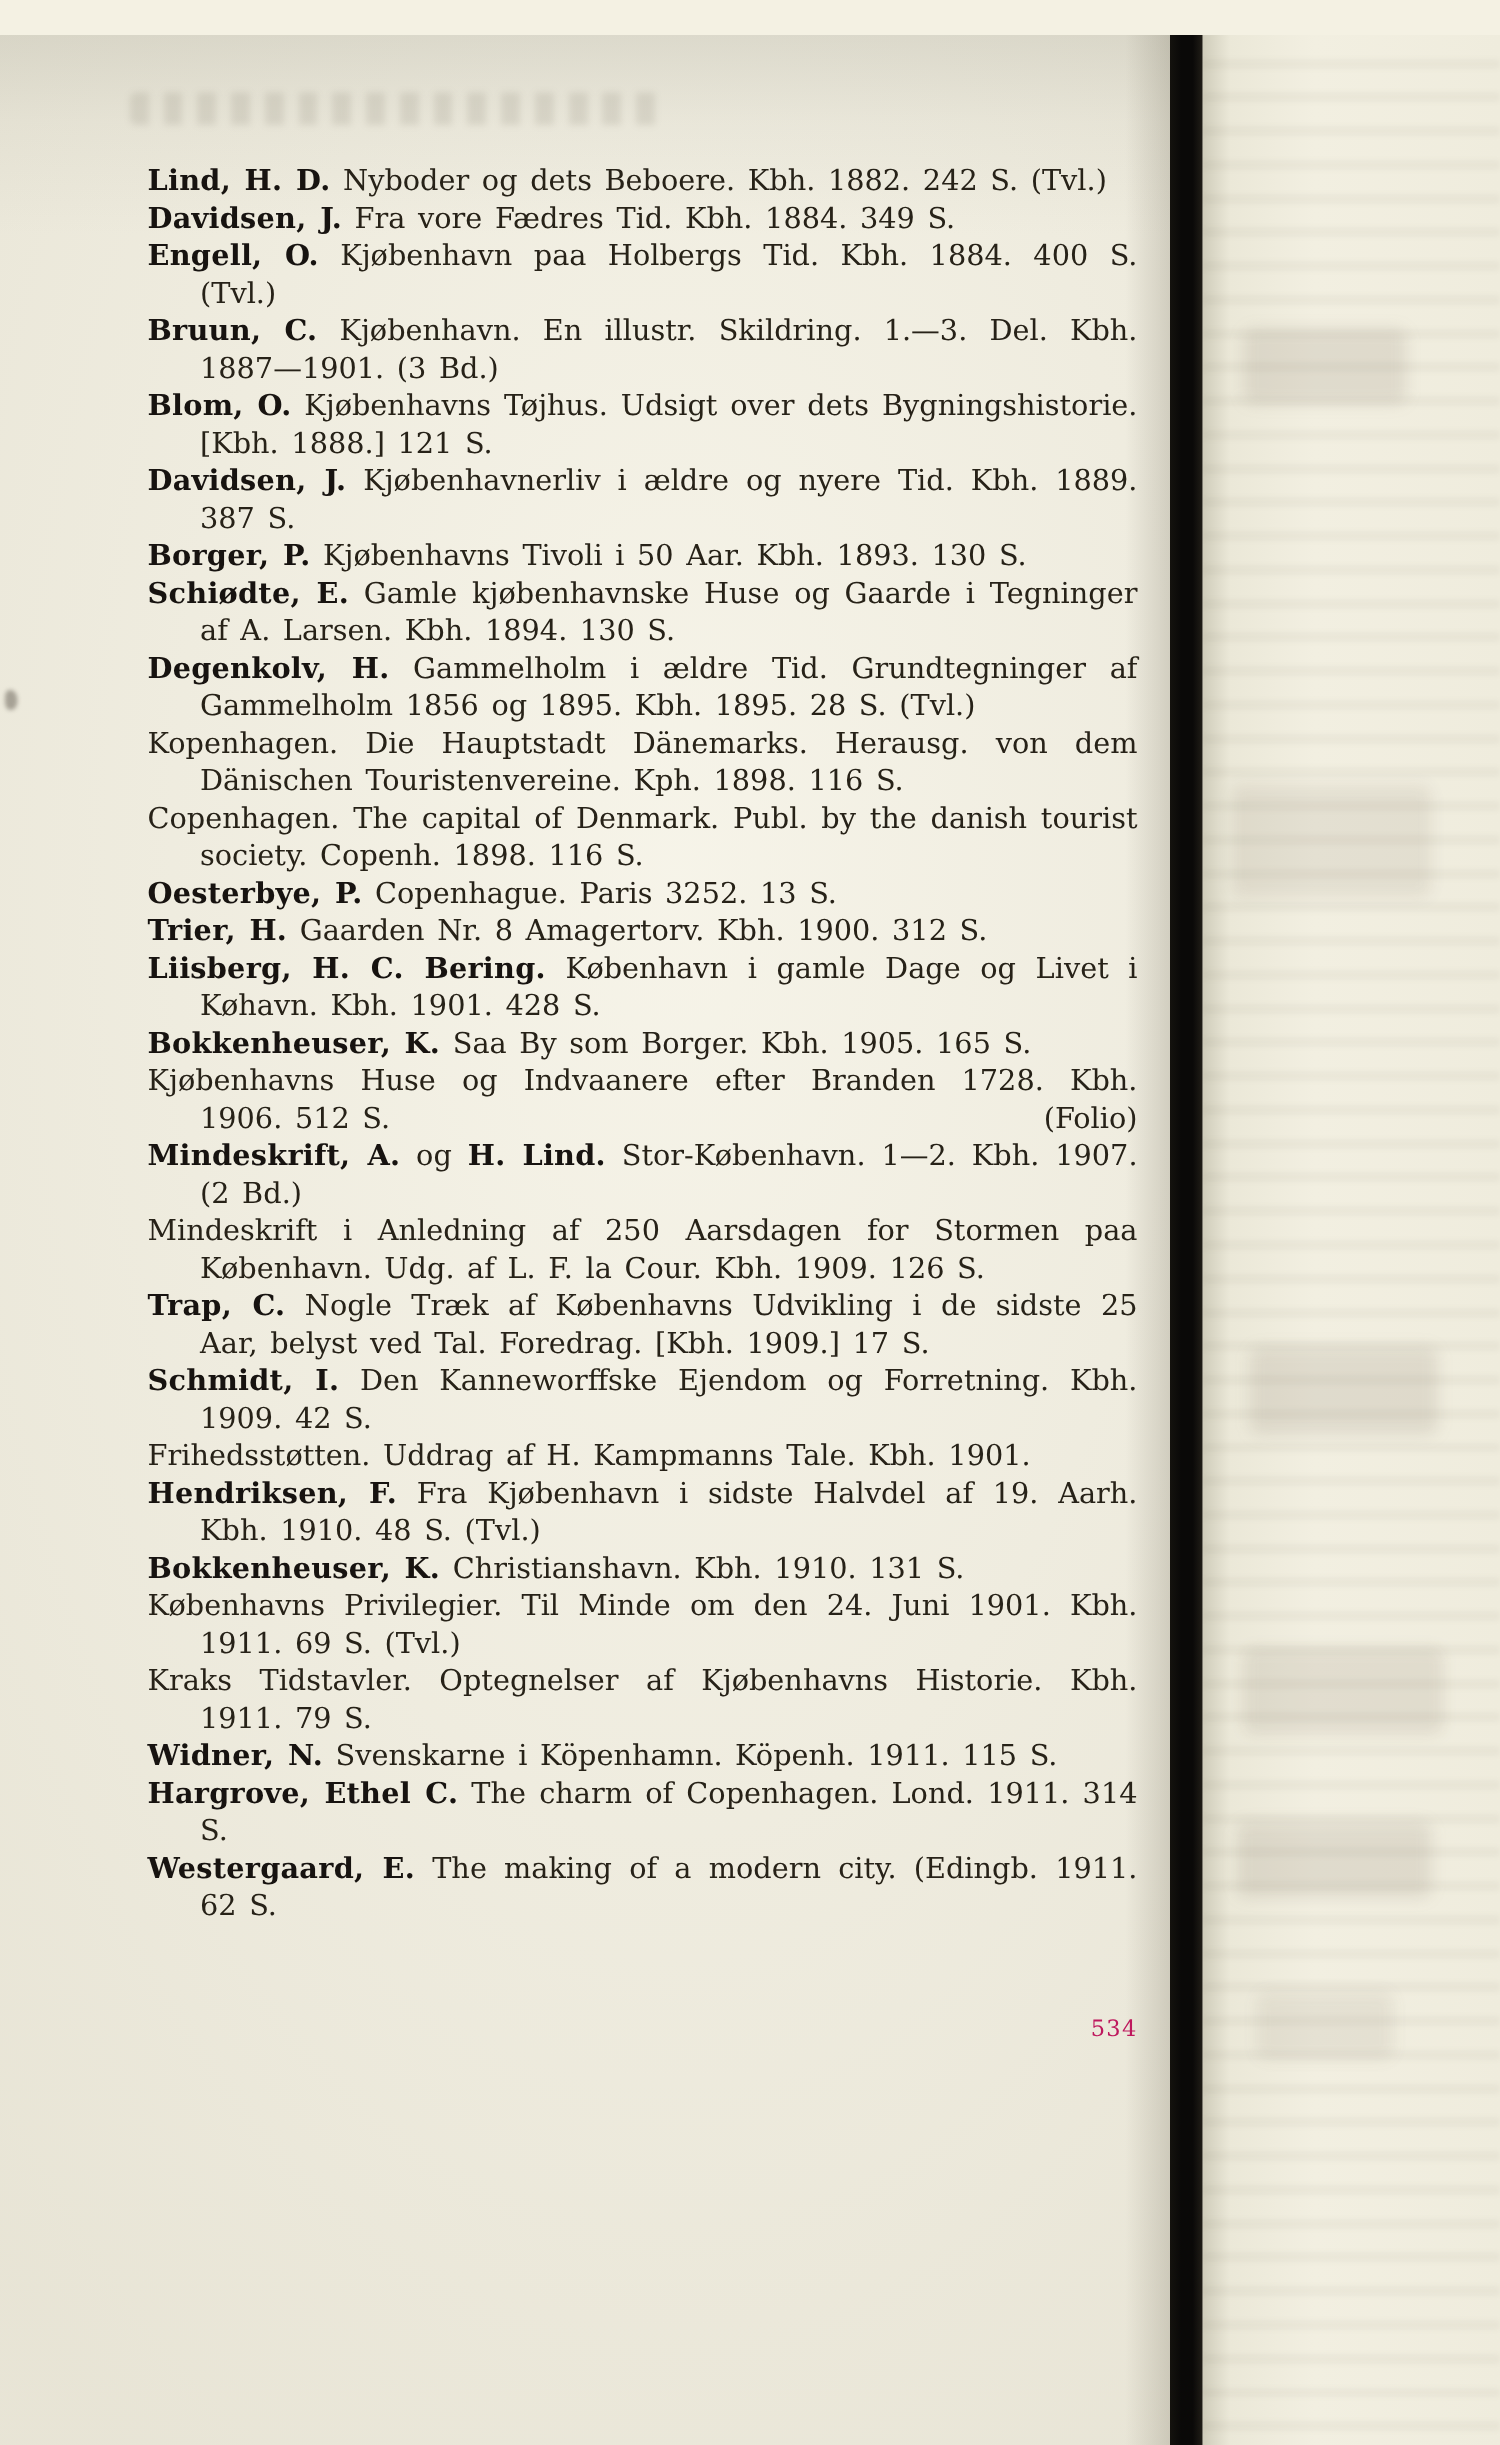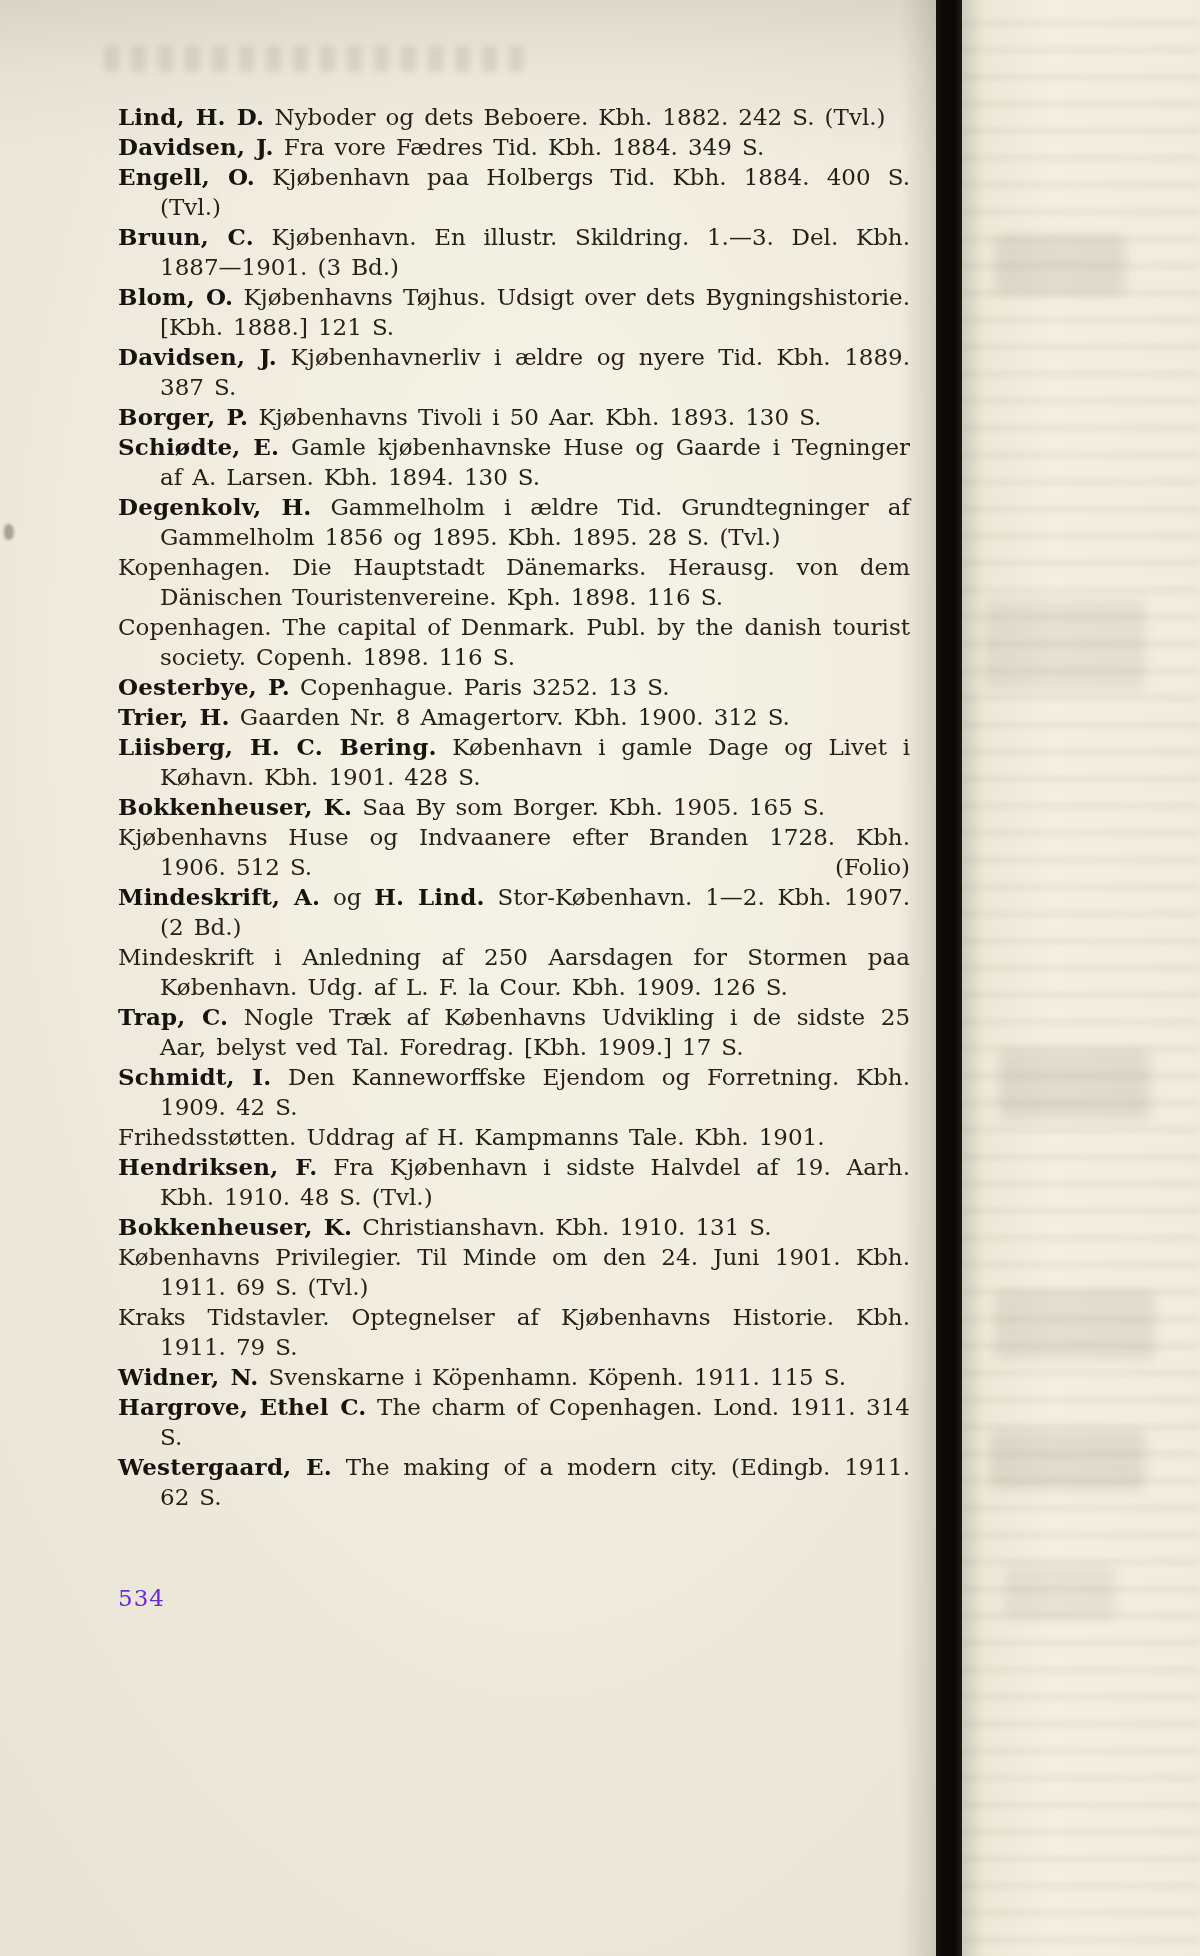--- a/index.html
+++ b/index.html
@@ -4,21 +4,21 @@
 <style>
   html, body { margin: 0; padding: 0; }
   body {
     width: 1200px;
     height: 1956px;
     position: relative;
     overflow: hidden;
     background: #f4f1e3;
     font-family: "DejaVu Serif", "Liberation Serif", serif;
   }
-  .scan-page { position: absolute; inset: 0; }
+  .scan-page { position: absolute; inset: 0; margin-top: 28px; }
 
   
   .paper-vignette {
     position: absolute; inset: 0; pointer-events: none; z-index: 1;
     background:
       linear-gradient(180deg, rgba(168,166,150,0.28) 0px, rgba(168,166,150,0.10) 70px, rgba(168,166,150,0) 160px),
       radial-gradient(ellipse at 45% 35%, rgba(255,255,255,0.20), rgba(125,118,96,0.10) 85%);
   }
 
   
@@ -31,21 +31,21 @@
     margin: 0;
     text-align: justify;
     padding-left: 42px;
     text-indent: -42px;
   }
   .entry b { font-weight: bold; color: #171310; letter-spacing: 0.2px; }
   .fright { float: right; text-indent: 0; }
 
   .page-number {
     position: absolute; left: 118px; top: 1585px; width: 792px; z-index: 3;
-    text-align: left; font-size: 23px; color: #6d28d9; letter-spacing: 1px;
+    text-align: right; font-size: 18px; color: #be185d; letter-spacing: 1px;
   }
 
   
   .gutter-shade {
     position: absolute; top: 0; left: 900px; width: 36px; height: 1956px; z-index: 2;
     background: linear-gradient(90deg, rgba(92,86,68,0) 0%, rgba(92,86,68,0.20) 100%);
   }
   .gutter-bar {
     position: absolute; top: 0; left: 936px; width: 26px; height: 1956px; z-index: 4;
     background: linear-gradient(90deg, #14120e 0%, #0a0908 35%, #0a0908 70%, #201d17 100%);

